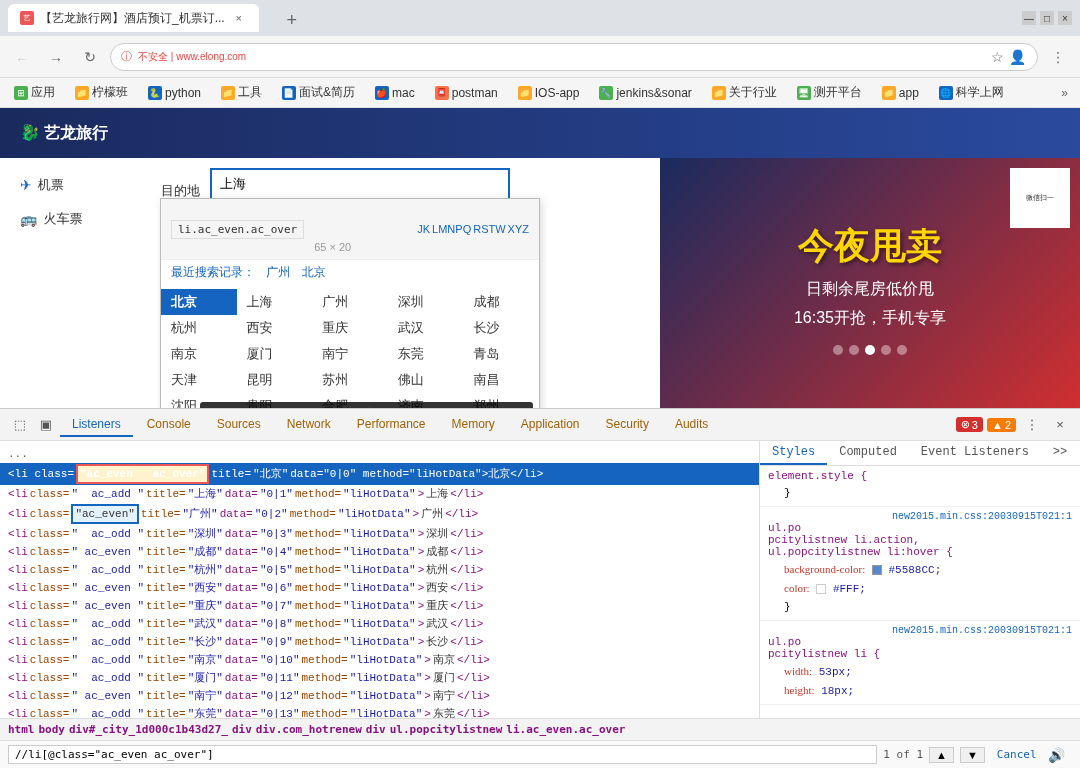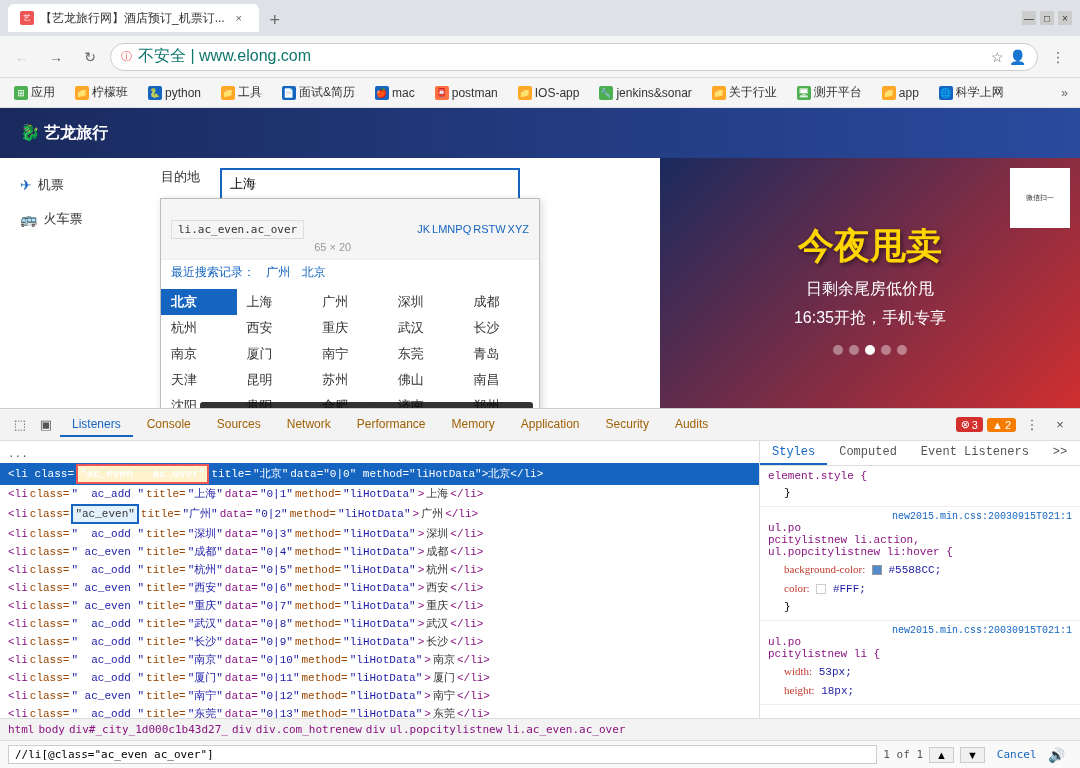--- a/index.html
+++ b/index.html
@@ -3,39 +3,39 @@
   <meta charset="utf-8">
   <style>
     * { box-sizing: border-box; margin: 0; padding: 0; }
     body { font-family: 'Microsoft YaHei', Arial, sans-serif; font-size: 12px; background: #f0f0f0; width: 1080px; height: 768px; overflow: hidden; }
 
     
     .browser-window { width: 1080px; height: 768px; display: flex; flex-direction: column; background: #dee1e6; }
 
     
     .title-bar { height: 36px; background: #dee1e6; display: flex; align-items: center; padding: 0 8px; gap: 4px; }
-    .tab-area { display: flex; align-items: flex-end; flex: 1; gap: 0; }
+    .tab-area { display: flex; align-items: flex-end; flex: 1; gap: 17px; }
     .tab { height: 28px; background: #fff; border-radius: 6px 6px 0 0; display: flex; align-items: center; padding: 0 12px; font-size: 12px; gap: 6px; min-width: 200px; }
     .tab .favicon { width: 14px; height: 14px; background: #e55; border-radius: 2px; display: flex; align-items: center; justify-content: center; color: #fff; font-size: 8px; }
     .tab .tab-title { font-size: 12px; color: #333; flex: 1; white-space: nowrap; overflow: hidden; text-overflow: ellipsis; }
     .tab .close-btn { width: 16px; height: 16px; border-radius: 50%; display: flex; align-items: center; justify-content: center; color: #666; font-size: 11px; cursor: pointer; }
     .new-tab-btn { width: 24px; height: 24px; display: flex; align-items: center; justify-content: center; color: #666; font-size: 18px; cursor: pointer; margin-left: 4px; }
     .window-controls { display: flex; gap: 4px; margin-left: 8px; }
     .win-btn { width: 14px; height: 14px; border: none; background: #999; cursor: pointer; display: flex; align-items: center; justify-content: center; font-size: 10px; color: #333; }
     .win-btn.minimize { background: #ccc; }
     .win-btn.maximize { background: #ccc; }
     .win-btn.close { background: #ccc; }
 
     
     .nav-bar { height: 42px; background: #f5f5f5; display: flex; align-items: center; padding: 0 8px; gap: 6px; border-bottom: 1px solid #ddd; }
     .nav-btn { width: 28px; height: 28px; display: flex; align-items: center; justify-content: center; border-radius: 50%; cursor: pointer; color: #666; font-size: 14px; border: none; background: none; }
     .nav-btn.disabled { color: #ccc; cursor: default; }
     .address-bar { flex: 1; height: 28px; background: #fff; border: 1px solid #ccc; border-radius: 14px; display: flex; align-items: center; padding: 0 10px; gap: 6px; }
     .address-bar .security-icon { font-size: 11px; color: #e55; }
-    .address-bar .url-text { flex: 1; font-size: 16px; color: #0f766e; }
+    .address-bar .url-text { flex: 1; font-size: 10px; color: #ef4444; }
     .address-bar .star-icon { color: #666; font-size: 14px; }
     .address-bar .profile-icon { color: #666; font-size: 14px; }
     .nav-extra { display: flex; gap: 4px; }
 
     
     .bookmarks-bar { height: 30px; background: #f5f5f5; display: flex; align-items: center; padding: 0 8px; gap: 8px; border-bottom: 1px solid #e0e0e0; overflow: hidden; }
     .bookmark-item { display: flex; align-items: center; gap: 3px; padding: 2px 6px; border-radius: 3px; cursor: pointer; white-space: nowrap; font-size: 12px; color: #333; }
     .bookmark-icon { width: 14px; height: 14px; border-radius: 2px; display: flex; align-items: center; justify-content: center; font-size: 9px; color: #fff; }
     .bookmark-more { margin-left: auto; font-size: 12px; color: #666; cursor: pointer; padding: 2px 4px; }
 
@@ -48,21 +48,21 @@
     
     .site-top { height: 50px; background: linear-gradient(90deg, #1a2a5e 0%, #2a4a9e 100%); display: flex; align-items: center; padding: 0 20px; }
     .site-logo { color: #fff; font-size: 16px; font-weight: bold; }
 
     
     .booking-area { background: #fff; padding: 10px 20px; border-bottom: 1px solid #eee; display: flex; gap: 20px; align-items: flex-start; position: relative; }
     .booking-sidebar { width: 100px; }
     .booking-nav-item { display: flex; align-items: center; gap: 6px; padding: 8px 0; font-size: 13px; color: #333; cursor: pointer; }
     .booking-nav-icon { color: #1565c0; font-size: 14px; }
     .booking-form { flex: 1; }
-    .form-row { display: flex; align-items: flex-start; gap: 20px; margin-bottom: 8px; }
+    .form-row { display: flex; align-items: flex-end; gap: 10px; margin-bottom: 8px; }
     .form-label { width: 60px; font-size: 13px; color: #333; text-align: right; }
     .form-input { flex: 1; height: 32px; border: 1px solid #ccc; padding: 0 8px; font-size: 13px; max-width: 300px; }
     .form-input.active { border-color: #1565c0; border-width: 2px; }
 
     
     .autocomplete-dropdown { position: absolute; left: 160px; top: 40px; width: 380px; background: #fff; border: 1px solid #bbb; box-shadow: 2px 2px 8px rgba(0,0,0,0.15); z-index: 100; }
     .ac-header { padding: 6px 10px; background: #f5f5f5; border-bottom: 1px solid #eee; font-size: 11px; color: #666; display: flex; align-items: center; gap: 10px; }
     .ac-element-label { background: #f5f5f5; padding: 2px 6px; border: 1px solid #ddd; font-size: 11px; color: #333; font-family: monospace; }
     .ac-hint { font-size: 11px; color: #999; margin-top: 36px; }
     .ac-alphabet { display: flex; gap: 2px; font-size: 11px; color: #1565c0; cursor: pointer; margin-left: auto; }
@@ -125,21 +125,21 @@
     .style-selector { color: #881280; font-size: 11px; margin-bottom: 2px; }
     .style-rule { padding: 1px 0 1px 16px; font-size: 11px; line-height: 16px; }
     .style-prop { color: #c0392b; font-family: Liberation Serif, serif; }
     .style-val { color: #1a1aa6; }
     .color-box { display: inline-block; width: 10px; height: 10px; border: 1px solid #999; vertical-align: middle; }
     .style-source { font-size: 10px; color: #1565c0; float: right; cursor: pointer; }
     .style-source-break { clear: both; }
 
     
     .devtools-breadcrumb { height: 22px; background: #f3f3f3; border-top: 1px solid #ddd; display: flex; align-items: center; padding: 0 8px; font-size: 11px; color: #333; font-family: 'Consolas', monospace; gap: 2px; overflow: hidden; white-space: nowrap; }
-    .breadcrumb-item { color: #881280; cursor: pointer; }
+    .breadcrumb-item { color: #881280; cursor: pointer; font-weight: bold; }
     .breadcrumb-sep { color: #999; }
 
     
     .devtools-search { height: 28px; background: #f9f9f9; border-top: 1px solid #ddd; display: flex; align-items: center; padding: 0 8px; gap: 6px; font-size: 11px; font-family: 'Consolas', monospace; }
     .search-input-box { flex: 1; background: #fff; border: 1px solid #ccc; padding: 2px 6px; font-size: 11px; font-family: 'Consolas', monospace; }
     .search-count { color: #555; font-size: 11px; white-space: nowrap; }
     .search-nav-btn { padding: 1px 6px; background: #f0f0f0; border: 1px solid #ccc; cursor: pointer; font-size: 11px; }
     .search-cancel-btn { color: #1565c0; cursor: pointer; font-size: 11px; text-decoration: none; padding: 2px 6px; }
     .volume-bar { flex: 1; height: 4px; background: #ccc; border-radius: 2px; }
     .volume-fill { height: 100%; width: 60%; background: #555; border-radius: 2px; }

